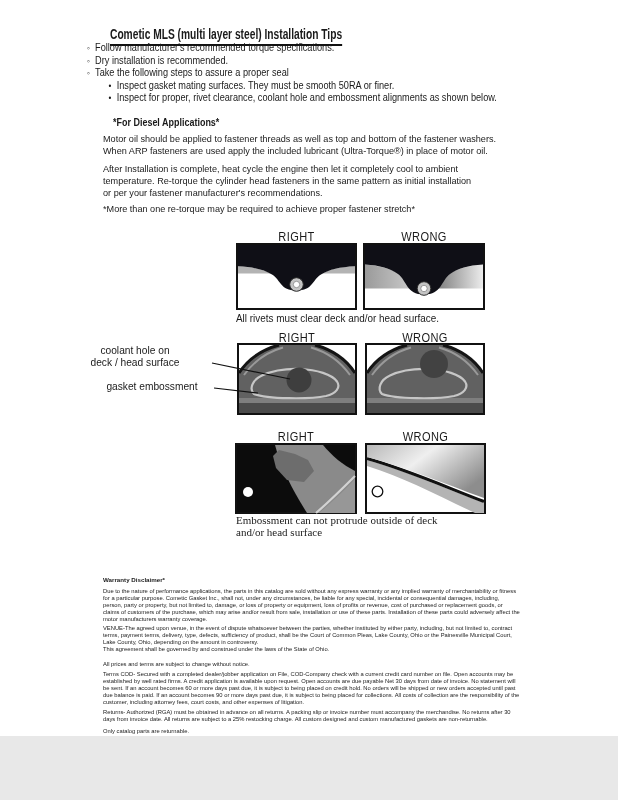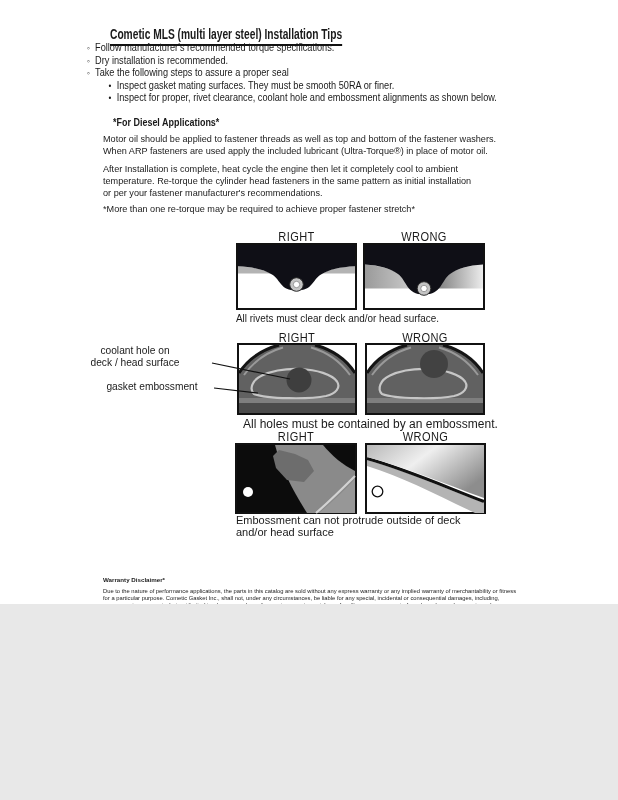--- a/index.html
+++ b/index.html
@@ -1,17 +1,17 @@
 <!DOCTYPE html>
 <html><head>
 <meta charset="utf-8">
 <style>
   html,body{margin:0;padding:0;background:#e8e8e8;}
   .page{
-    position:relative;width:618px;height:604px;background:#ffffff;
+    position:relative;width:618px;height:736px;background:#ffffff;
     font-family:"Liberation Sans",sans-serif;color:#1a1a1a;overflow:hidden;
     margin:0 auto;
   }
   .abs{position:absolute;}
   .cx73{transform:scaleX(.73);transform-origin:0 0;}
   .cx78{transform:scaleX(.78);transform-origin:0 0;}
   .cx90{transform:scaleX(.90);transform-origin:0 0;}
   .cx93{transform:scaleX(.93);transform-origin:0 0;}
   .cxc85{transform:scaleX(.85);transform-origin:50% 0;}
   .title{font-size:14px;font-weight:bold;white-space:nowrap;}
@@ -129,21 +129,20 @@
       <path d="M17,51 C12,46 15,37 25,32.5 C36,27.5 50,25.5 63,26 C80,26.7 95,31.5 100,38.5 C104,44.5 99,50.5 89,53 C72,56.5 30,56 17,51 Z" fill="none" stroke="#c6c6c6" stroke-width="2.2"></path>
       <circle cx="69" cy="21" r="14" fill="#424242"></circle>
     </svg>
   </div>
 
   <svg class="abs" style="left:205px;top:353px;" width="95" height="45" viewBox="0 0 95 45">
     <line x1="7" y1="10" x2="85" y2="26" stroke="#111" stroke-width="1.2"></line>
     <line x1="9" y1="35" x2="53" y2="40" stroke="#111" stroke-width="1.2"></line>
   </svg>
 
-  <div class="abs" style="left:243px;top:417px;font-size:12px;">All holes must be contained by an embossment.</div>
 
   <div class="abs rw-label cxc85" style="left:235px;top:429px;width:122px;">RIGHT</div>
   <div class="abs rw-label cxc85" style="left:365px;top:429px;width:121px;">WRONG</div>
 
   <div class="diagram-box" style="left:235px;top:443px;">
     <svg width="122" height="71" viewBox="0 0 122 71">
       <rect x="1" y="1" width="120" height="69" fill="#0c0c0c" stroke="#111" stroke-width="2"></rect>
       <path d="M40,2 H120 V70 H72 C58,48 46,25 40,2 Z" fill="#8a8a8a"></path>
       <path d="M88,2 H120 V28 C108,22 97,13 88,2 Z" fill="#0c0c0c"></path>
       <path d="M120,36 V70 H84 C97,59 109,48 120,36 Z" fill="#979797"></path>
@@ -163,21 +162,21 @@
         </linearGradient>
       </defs>
       <rect x="1" y="1" width="119" height="69" fill="#ffffff" stroke="#111" stroke-width="2"></rect>
       <path d="M2,17 C42,28 82,46 119,60 V70 H110 C74,53 38,34 2,23 Z" fill="#b4b4b4"></path>
       <path d="M2,15.5 C42,26.5 82,44.5 119,58.5" stroke="#111" stroke-width="3" fill="none"></path>
       <path d="M2,2 H119 V55 C80,41 40,24 2,14 Z" fill="url(#p3g)"></path>
       <circle cx="12.5" cy="48.5" r="5.3" fill="#ffffff" stroke="#111" stroke-width="1.3"></circle>
     </svg>
   </div>
 
-  <div class="abs caption" style="left:236px;top:515px;line-height:11.5px;">Embossment can not protrude outside of deck
+  <div class="abs caption" style="left:236px;top:515px;line-height:11.5px;font-family:Liberation Serif, serif;">Embossment can not protrude outside of deck
 and/or head surface</div>
 
   <div class="abs legal-h" style="left:103px;top:576px;">Warranty Disclaimer*</div>
   <div class="abs legal" style="left:103px;top:588px;">Due to the nature of performance applications, the parts in this catalog are sold without any express warranty or any implied warranty of merchantability or fitness for a particular purpose.  Cometic Gasket Inc., shall not, under any circumstances, be liable for any special, incidental or consequential damages, including, person, party or property, but not limited to, damage, or loss of property or equipment, loss of profits or revenue, cost of purchased or replacement goods, or claims of customers of the purchase, which may arise and/or result from sale, installation or use of these parts.  Installation of these parts could adversely affect the motor manufacturers warranty coverage.</div>
   <div class="abs legal" style="left:103px;top:625px;">VENUE-The agreed upon venue, in the event of dispute whatsoever between the parties, whether instituted by either party, including, but not limited to, contract terms, payment terms, delivery, type, defects, sufficiency of product, shall be the Court of Common Pleas, Lake County, Ohio or the Painesville Municipal Court, Lake County, Ohio, depending on the amount in controversy.
 This agreement shall be governed by and construed under the laws of the State of Ohio.</div>
   <div class="abs legal" style="left:103px;top:661px;">All prices and terms are subject to change without notice.</div>
   <div class="abs legal" style="left:103px;top:671px;">Terms COD- Secured with a completed dealer/jobber application on File, COD-Company check with a current credit card number on file.  Open accounts may be established by well rated firms.  A credit application is available upon request.  Open accounts are due payable Net 30 days from date of invoice.  No statement will be sent.  If an account becomes 60 or more days past due, it is subject to being placed on credit hold.  No orders will be shipped or new orders accepted until past due balance is paid.  If an account becomes 90 or more days past due, it is subject to being placed for collections.  All costs of collection are the responsibility of the customer, including attorney fees, court costs, and other expenses of litigation.</div>
   <div class="abs legal" style="left:103px;top:709px;">Returns- Authorized (RGA) must be obtained in advance on all returns.  A packing slip or invoice number must accompany the merchandise.  No returns after 30 days from invoice date.  All returns are subject to a 25% restocking charge.  All custom designed and custom manufactured gaskets are non-returnable.</div>
   <div class="abs legal" style="left:103px;top:728px;">Only catalog parts are returnable.

